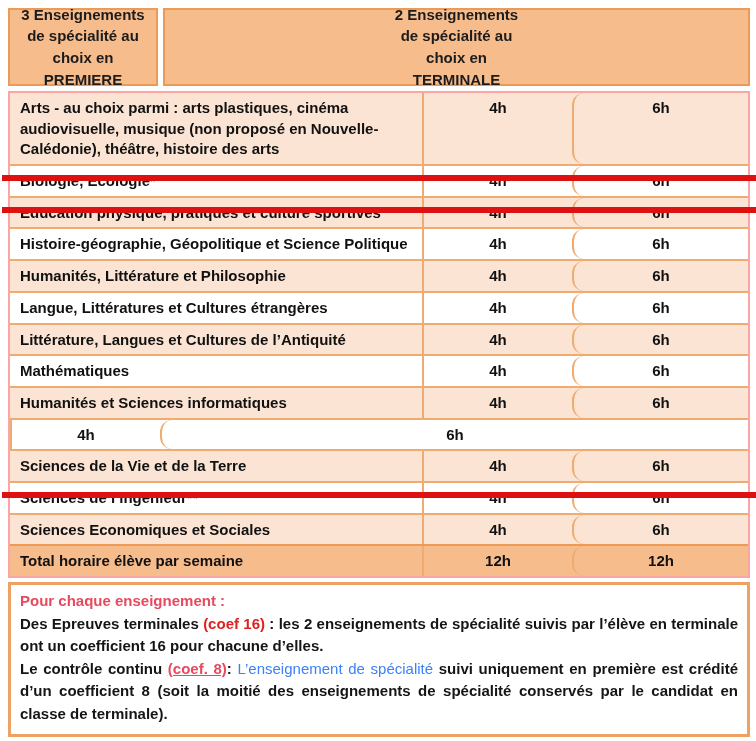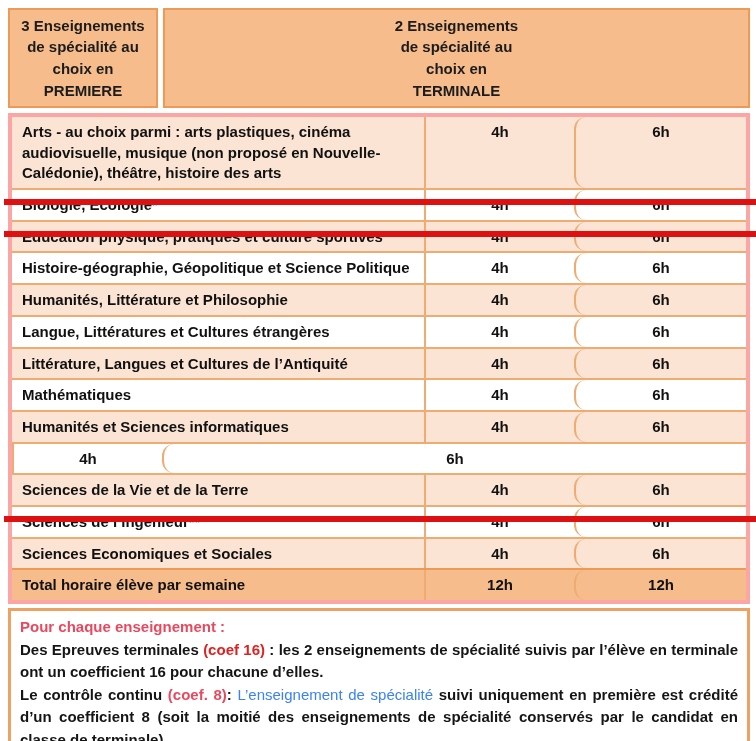--- a/index.html
+++ b/index.html
@@ -11,32 +11,32 @@
   }
   .page{position:relative;width:742px;padding:8px 6px 0 8px;box-sizing:content-box;}
 
   
   .hdr{display:flex;gap:5px;}
   .hcell{
     background:#f6bc8c;
     border:2px solid #ec9a55;
     box-sizing:border-box;
     display:flex;align-items:center;justify-content:center;
-    height:100px;
+    height:78px;
     font-weight:bold;font-size:15px;color:#1c1c1c;
     text-align:center;
   }
   .hcell.main{flex:0 0 412px;font-size:15.5px;letter-spacing:.2px;}
   .hcell.c2{flex:0 0 150px;white-space:pre-line;line-height:1.45;font-weight:bold;}
   .hcell.c3{flex:1;white-space:pre-line;line-height:1.45;font-weight:bold;}
 
   
   .tbl{
     margin-top:5px;
-    border:4px solid #fca5a5;
+    border:2px solid #fca5a5;
     box-sizing:border-box;
   }
   .row{
     display:flex;position:relative;
     border-top:2px solid #eeab72;
     min-height:29px;box-sizing:border-box;
     font-weight:bold;font-size:15px;line-height:1.38;
   }
   .row:first-child{border-top:none;}
   .row.white{background:#ffffff;}
@@ -55,21 +55,21 @@
   .note{
     margin-top:4px;
     border:3px solid #eda263;
     box-sizing:border-box;
     padding:5px 9px 9px 9px;
     font-size:15px;font-weight:bold;line-height:1.5;color:#151515;
   }
   .note p{margin:0;text-align:justify;}
   .note .title{color:#e8495f;text-align:left;}
   .red{color:#dd2222;}
-  .pink{color:#e8495f;}
+  .pink{color:#e8495f;text-decoration:underline;}
   .gray{color:#3b82f6;font-weight:normal;}
 </style>
 </head>
 <body>
 
 <div class="page">
 
   <div class="hdr">
     <div class="hcell c2">3 Enseignements
 de spécialité au

